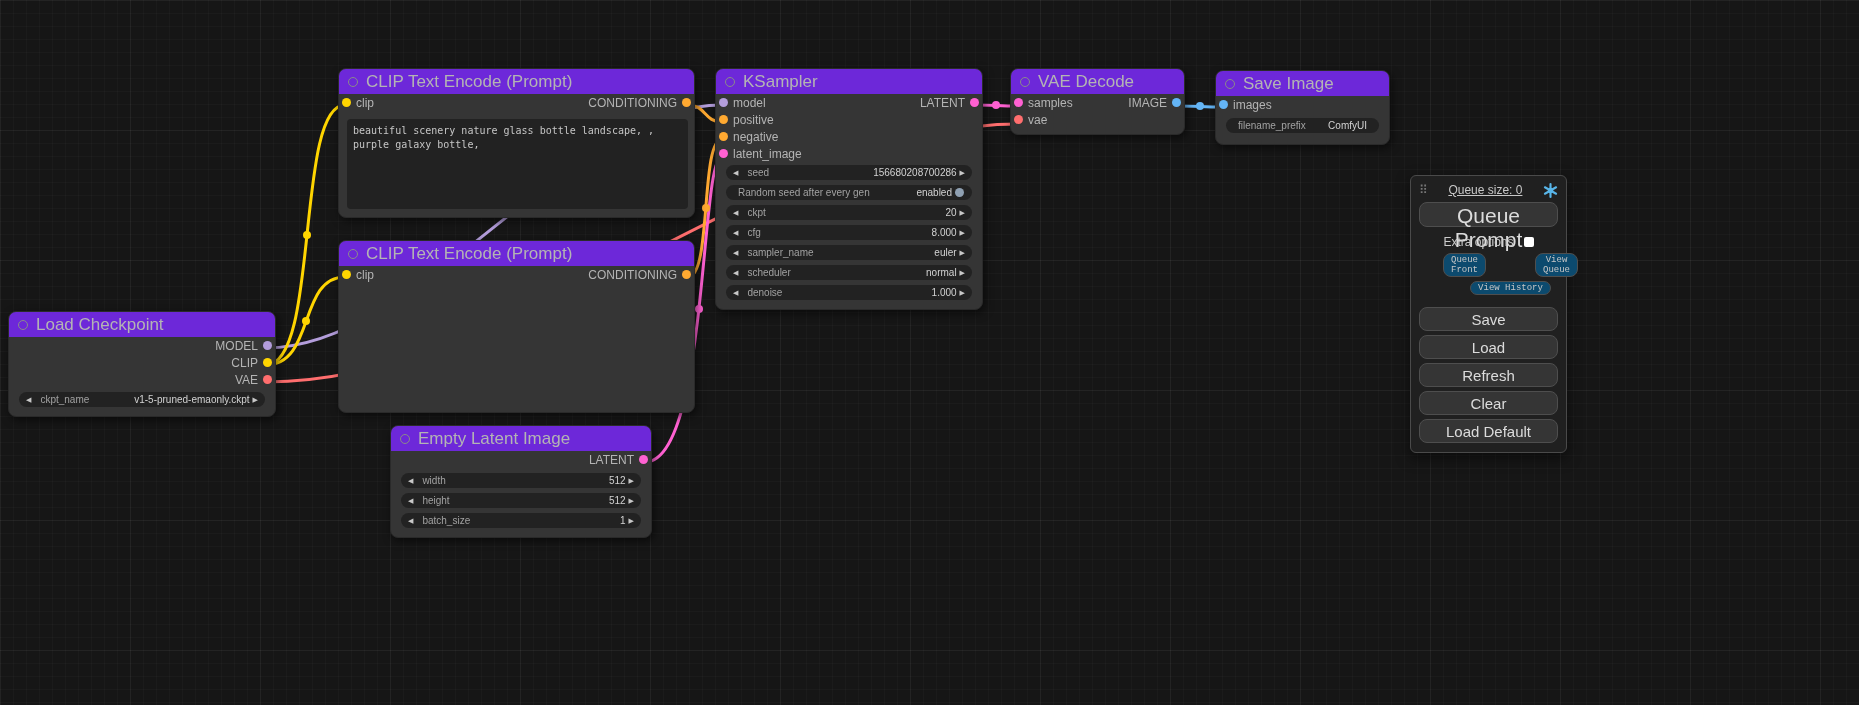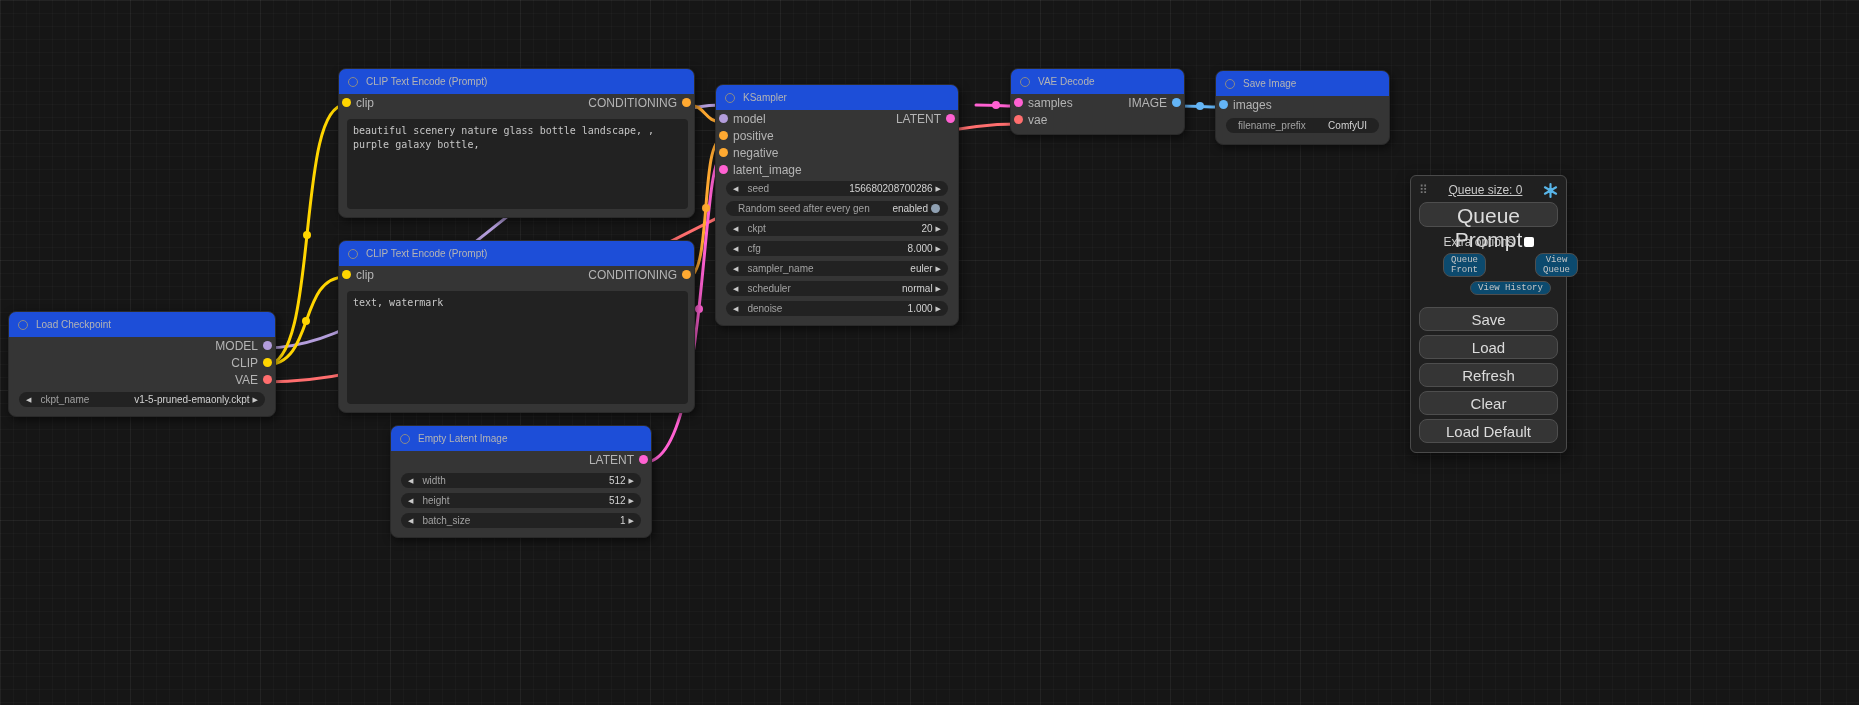--- a/index.html
+++ b/index.html
@@ -7,22 +7,22 @@
     background-color:#161616;
     background-image:
       linear-gradient(rgba(255,255,255,.022) 1px, transparent 1px),
       linear-gradient(90deg, rgba(255,255,255,.022) 1px, transparent 1px),
       linear-gradient(rgba(255,255,255,.035) 1px, transparent 1px),
       linear-gradient(90deg, rgba(255,255,255,.035) 1px, transparent 1px);
     background-size:13px 13px,13px 13px,130px 130px,130px 130px;}
   #links{position:absolute;left:0;top:0;z-index:1;pointer-events:none;}
   .node{position:absolute;z-index:2;background:#353535;border:1px solid #2a2a2a;border-radius:8px;
     box-shadow:2px 3px 9px rgba(0,0,0,.55);box-sizing:border-box;}
-  .ntitle{height:25px;display:flex;align-items:center;gap:8px;padding:0 9px;background:#1d4ed8;
-    border-radius:7px 7px 0 0;color:#b4b4b4;font-size:10px;white-space:nowrap;overflow:hidden;}
+  .ntitle{height:25px;display:flex;align-items:center;gap:8px;padding:0 9px;background:#6d28d9;
+    border-radius:7px 7px 0 0;color:#b4b4b4;font-size:17px;white-space:nowrap;overflow:hidden;}
   .cdot{flex:0 0 auto;width:8px;height:8px;border-radius:50%;border:1.5px solid #8a8a8a;background:transparent;}
   .srow{display:flex;align-items:center;height:17px;padding:0 3px;}
   .slot{display:flex;align-items:center;gap:5px;font-size:12px;color:#b4b4b4;white-space:nowrap;}
   .slot.out{margin-left:auto;}
   .pdot{display:inline-block;width:9px;height:9px;border-radius:50%;background:#888;}
   .widget{height:15px;margin:0 10px 5px;background:#222;border-radius:8px;display:flex;align-items:center;
     font-size:10px;color:#bbb;padding:0 7px;box-sizing:border-box;white-space:nowrap;overflow:hidden;}
   .warr{font-size:7px;color:#c8c8c8;line-height:1;}
   .wlabel{margin-left:9px;color:#a2a2a2;}
   .wvalue{margin-left:auto;margin-right:3px;color:#d2d2d2;}
@@ -129,21 +129,20 @@
     <div class="srow">
       <div class="slot">
         <span class="pdot" style="background-color: rgb(255, 213, 0);"></span>
         <span>clip</span>
       </div>
       <div class="slot out">
         <span>CONDITIONING</span>
         <span class="pdot" style="background-color: rgb(255, 169, 49);"></span>
       </div>
     </div>
-    <textarea class="prompt" style="top: 50px; height: 113px;" spellcheck="false">text, watermark</textarea>
   </div>
 
   <div class="node" style="left:390px;top:425px;width:262px;height:113px">
     <div class="ntitle">
       <span class="cdot"></span>
       <span>Empty Latent Image</span>
     </div>
     <div class="srow">
       <div class="slot out">
         <span>LATENT</span>
@@ -163,21 +162,21 @@
       <span class="warr">▶</span>
     </div>
     <div class="widget">
       <span class="warr">◀</span>
       <span class="wlabel">batch_size</span>
       <span class="wvalue">1</span>
       <span class="warr">▶</span>
     </div>
   </div>
 
-  <div class="node" style="left:715px;top:84px;width:244px;height:242px">
+  <div class="node" style="left:715px;top:68px;width:268px;height:242px">
     <div class="ntitle">
       <span class="cdot"></span>
       <span>KSampler</span>
     </div>
     <div class="srow">
       <div class="slot">
         <span class="pdot" style="background-color: rgb(179, 157, 219);"></span>
         <span>model</span>
       </div>
       <div class="slot out">

